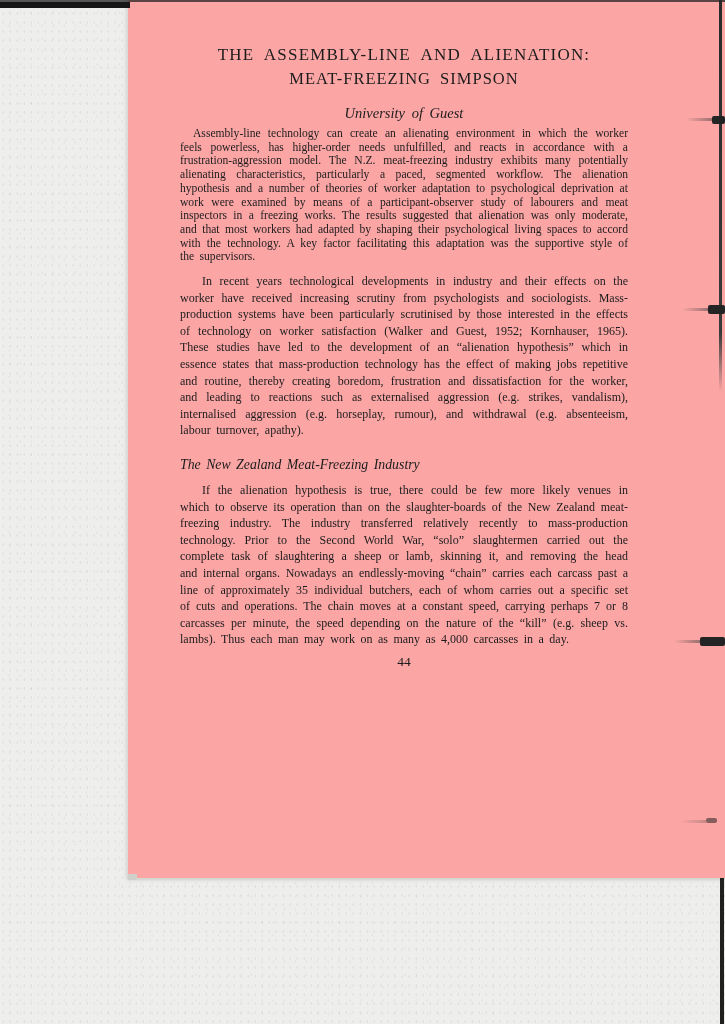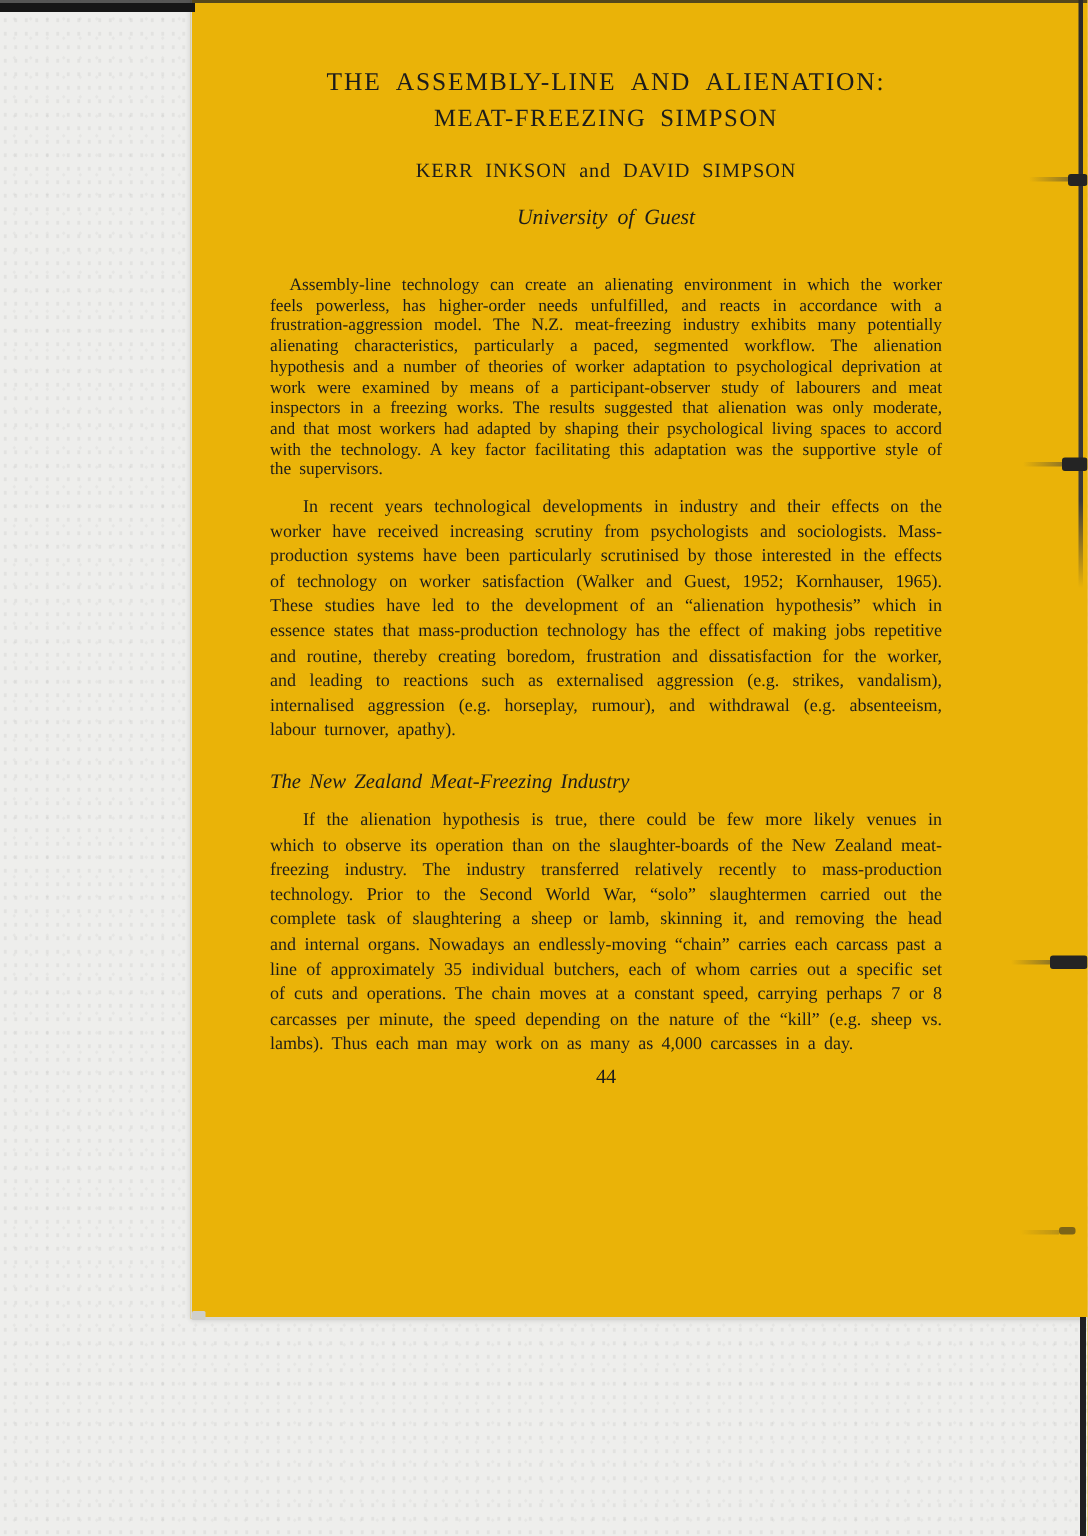--- a/index.html
+++ b/index.html
@@ -21,21 +21,21 @@
     background-position: 0 0, 4px 6px;
   }
 
   
   .sheet {
     position: absolute;
     left: 127px;
     top: 0;
     width: 598px;
     height: 879px;
-    background: #eab308;
+    background: #fca5a5;
     border-left: 1px solid #d9d9d5;
     box-shadow: -2px 0 3px rgba(0,0,0,0.05), 0 2px 3px rgba(0,0,0,0.07);
   }
   .sheet::after { 
     content: "";
     position: absolute;
     left: 0; right: 0; bottom: -1px;
     height: 2px;
     background: #d7d7d3;
   }
@@ -75,21 +75,21 @@
   }
   .affiliation {
     margin-top: 13px;
     text-align: center;
     font-style: italic;
     font-size: 14.5px;
     line-height: 19px;
     word-spacing: 3px;
   }
   .abstract {
-    margin-top: 28px;
+    margin-top: 4px;
     font-size: 11.6px;
     line-height: 13.7px;
     text-align: justify;
     text-indent: 13px;
     word-spacing: 2.5px;
   }
   .body-par {
     margin-top: 9px;
     font-size: 12px;
     line-height: 16.6px;
@@ -166,21 +166,20 @@
 <body>
 
 <div class="sheet">
   <div class="content">
 
     <div class="title-1">THE ASSEMBLY-LINE AND ALIENATION:</div>
 
 
     <div class="title-3">MEAT-FREEZING SIMPSON</div>
 
-    <div class="authors">KERR INKSON and DAVID SIMPSON</div>
 
     <div class="affiliation">University of Guest</div>
 
     <div class="abstract">Assembly-line technology can create an alienating environment in which the worker feels powerless, has higher-order needs unfulfilled, and reacts in accordance with a frustration-aggression model. The N.Z. meat-freezing industry exhibits many potentially alienating characteristics, particularly a paced, segmented workflow. The alienation hypothesis and a number of theories of worker adaptation to psychological deprivation at work were examined by means of a participant-observer study of labourers and meat inspectors in a freezing works. The results suggested that alienation was only moderate, and that most workers had adapted by shaping their psychological living spaces to accord with the technology. A key factor facilitating this adaptation was the supportive style of the supervisors.</div>
 
     <div class="body-par">In recent years technological developments in industry and their effects on the worker have received increasing scrutiny from psychologists and sociologists. Mass-production systems have been particularly scrutinised by those interested in the effects of technology on worker satisfaction (Walker and Guest, 1952; Kornhauser, 1965). These studies have led to the development of an “alienation hypothesis” which in essence states that mass-production technology has the effect of making jobs repetitive and routine, thereby creating boredom, frustration and dissatisfaction for the worker, and leading to reactions such as externalised aggression (e.g. strikes, vandalism), internalised aggression (e.g. horseplay, rumour), and withdrawal (e.g. absenteeism, labour turnover, apathy).</div>
 
     <div class="section-heading">The New Zealand Meat-Freezing Industry</div>
 
     <div class="body-par">If the alienation hypothesis is true, there could be few more likely venues in which to observe its operation than on the slaughter-boards of the New Zealand meat-freezing industry. The industry transferred relatively recently to mass-production technology. Prior to the Second World War, “solo” slaughtermen carried out the complete task of slaughtering a sheep or lamb, skinning it, and removing the head and internal organs. Nowadays an endlessly-moving “chain” carries each carcass past a line of approximately 35 individual butchers, each of whom carries out a specific set of cuts and operations. The chain moves at a constant speed, carrying perhaps 7 or 8 carcasses per minute, the speed depending on the nature of the “kill” (e.g. sheep vs. lambs). Thus each man may work on as many as 4,000 carcasses in a day.</div>

